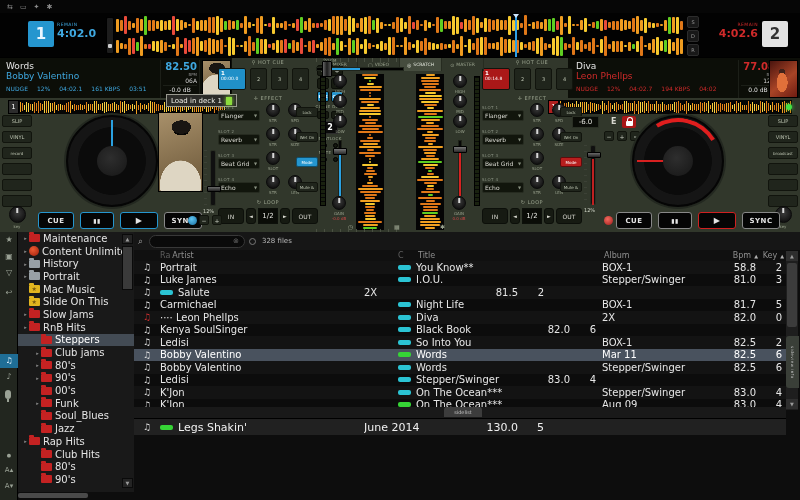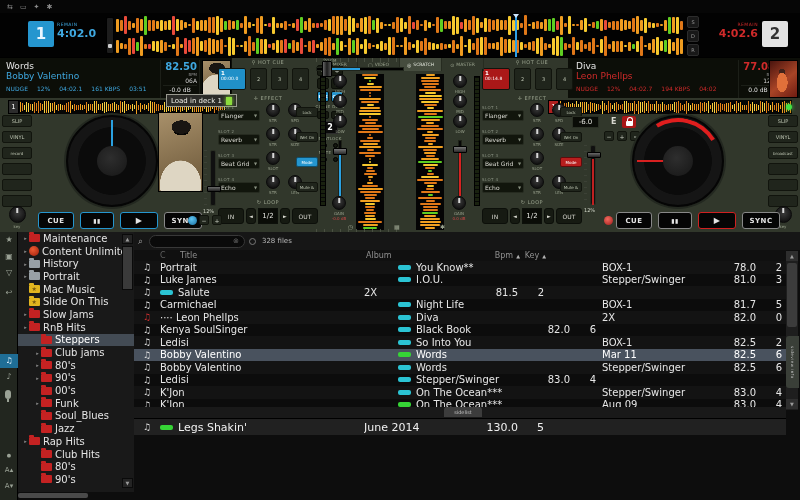--- a/index.html
+++ b/index.html
@@ -1436,37 +1436,38 @@
     <div id="search-row" class="flex">
       <span id="mag">⌕</span>
       <input id="search-input" value="" style="">
       <span id="search-clear">⊗</span>
       <span id="filter-dot"></span>
       <span id="files-count">328 files</span>
     </div>
 
     <div id="lheader">
       <span class="cnote"></span>
+      <span class="cart"><span class="hc-dim">Ra</span><span>Artist</span></span>
       <span class="cbar hc-dim">C</span>
       <span class="ctit">Title</span>
       <span class="calb">Album</span>
       <span class="cbpm"><span>Bpm</span><span class="sort">▲</span></span>
       <span class="ckey"><span>Key</span><span class="sort">▲</span></span>
     </div>
 
     <div id="rows">
         <div class="trow">
           <span class="cnote">♫</span>
           <span class="cart">Portrait</span>
           <span class="cbar">
             <i style="background: rgb(43, 196, 212);"></i>
           </span>
           <span class="ctit">You Know**</span>
           <span class="calb">BOX-1</span>
-          <span class="cbpm">78.0</span>
+          <span class="cbpm">58.8</span>
           <span class="ckey">2</span>
         </div>
         <div class="trow">
           <span class="cnote">♫</span>
           <span class="cart">Luke James</span>
           <span class="cbar">
             <i style="background: rgb(43, 196, 212);"></i>
           </span>
           <span class="ctit">I.O.U.</span>
           <span class="calb">Stepper/Swinger</span>

